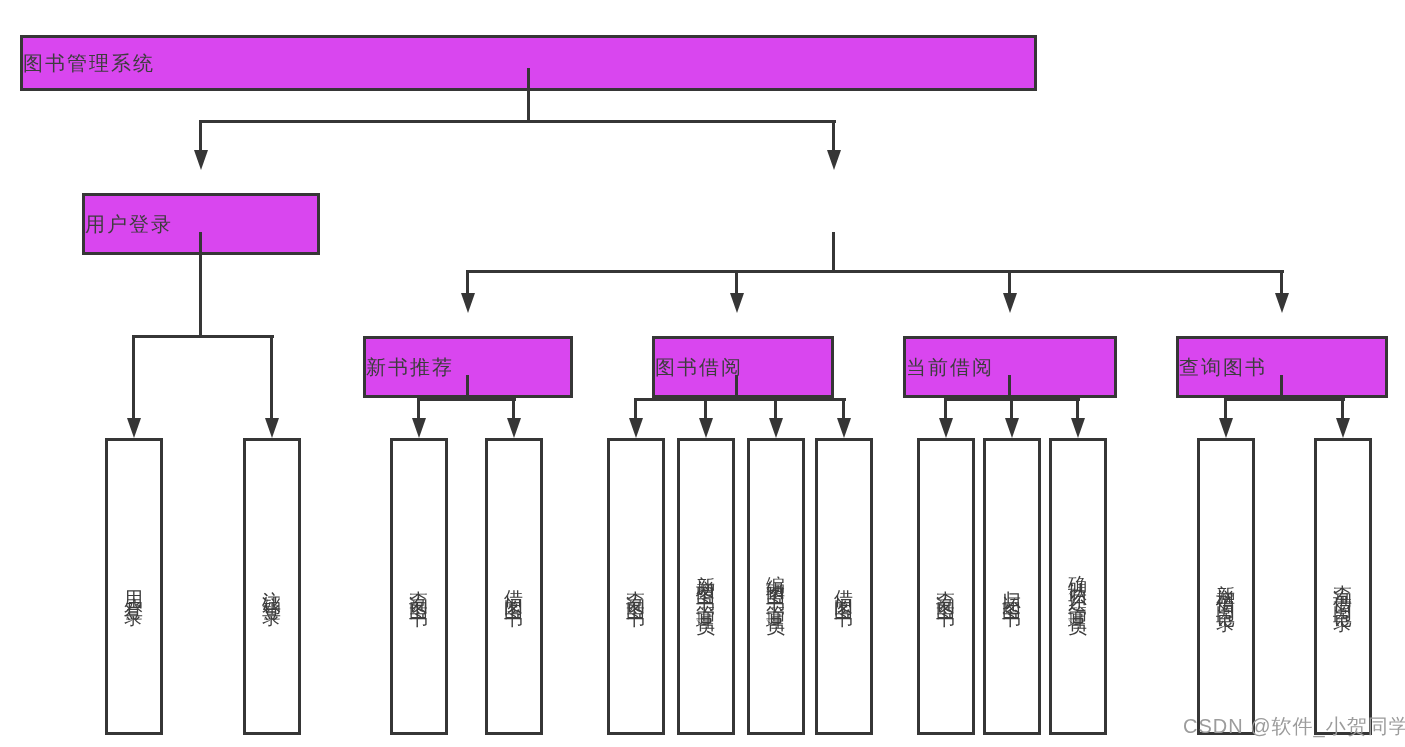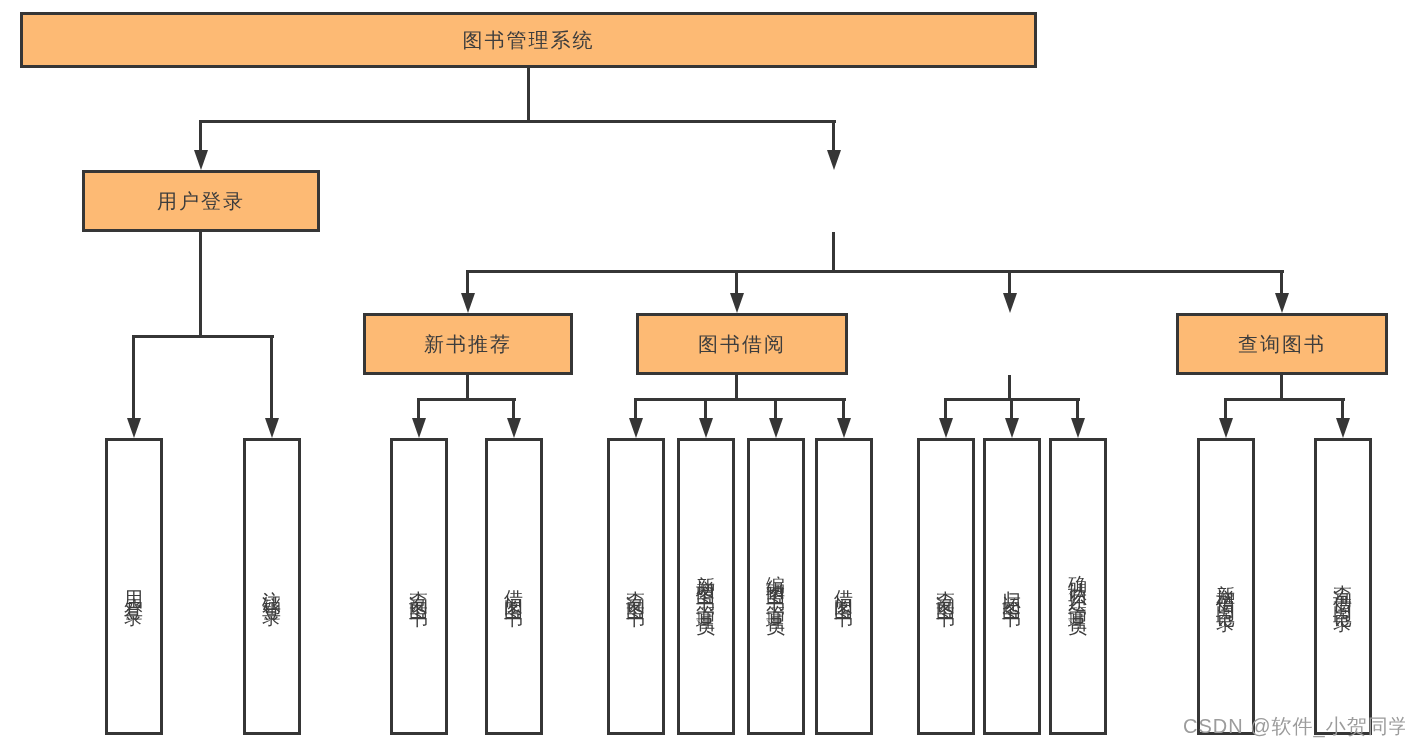--- a/index.html
+++ b/index.html
@@ -2,23 +2,23 @@
 <html><head>
 <meta charset="utf-8">
 <style>
   html,body { margin:0; padding:0; background:#ffffff; }
   .stage {
     position:relative; width:1405px; height:747px; background:#ffffff;
     font-family:"Liberation Sans", sans-serif; overflow:hidden;
   }
   .box {
     position:absolute; box-sizing:border-box;
-    border:3px solid #363636; background:#fdba74;
-    display:flex; align-items:center; justify-content:center;
-    font-size:20px; color:#3d3d3d; letter-spacing:2px; white-space:nowrap;
+    border:3px solid #363636; background:#d946ef;
+    display:flex; align-items:center; 
+    font-size:20px; color:#3d3d3d; letter-spacing:2px; white-space:nowrap;margin-top:23px;
   }
   .vbox {
     position:absolute; box-sizing:border-box;
     border:3px solid #363636; background:#ffffff;
     display:flex; align-items:center; justify-content:center;
     top:438px; width:58px; height:297px;
   }
   .vbox .vtext {
     writing-mode:vertical-rl; text-orientation:mixed;
     font-size:19px; color:#3d3d3d; letter-spacing:6px; line-height:1;
@@ -68,22 +68,25 @@
   <div class="vline" style="left:735px; top:270px; width:3px; height:23px;"></div>
   <div class="arrow" style="left:730px; top:293px;"></div>
   <div class="vline" style="left:1008px; top:270px; width:3px; height:23px;"></div>
   <div class="arrow" style="left:1003px; top:293px;"></div>
   <div class="vline" style="left:1280px; top:270px; width:3px; height:23px;"></div>
   <div class="arrow" style="left:1275px; top:293px;"></div>
 
   <div class="box" style="left:363px; top:313px; width:210px; height:62px;">
     <span>新书推荐</span>
   </div>
-  <div class="box" style="left:636px; top:313px; width:212px; height:62px;">
+  <div class="box" style="left:652px; top:313px; width:182px; height:62px;">
     <span>图书借阅</span>
+  </div>
+  <div class="box" style="left:903px; top:313px; width:214px; height:62px;">
+    <span>当前借阅</span>
   </div>
   <div class="box" style="left:1176px; top:313px; width:212px; height:62px;">
     <span>查询图书</span>
   </div>
 
   <div class="vline" style="left:466px; top:375px; width:3px; height:23px;"></div>
   <div class="hline" style="left:417px; top:398px; width:99px; height:3px;"></div>
   <div class="vline" style="left:417px; top:398px; width:3px; height:20px;"></div>
   <div class="arrow" style="left:412px; top:418px;"></div>
   <div class="vline" style="left:512px; top:398px; width:3px; height:20px;"></div>

